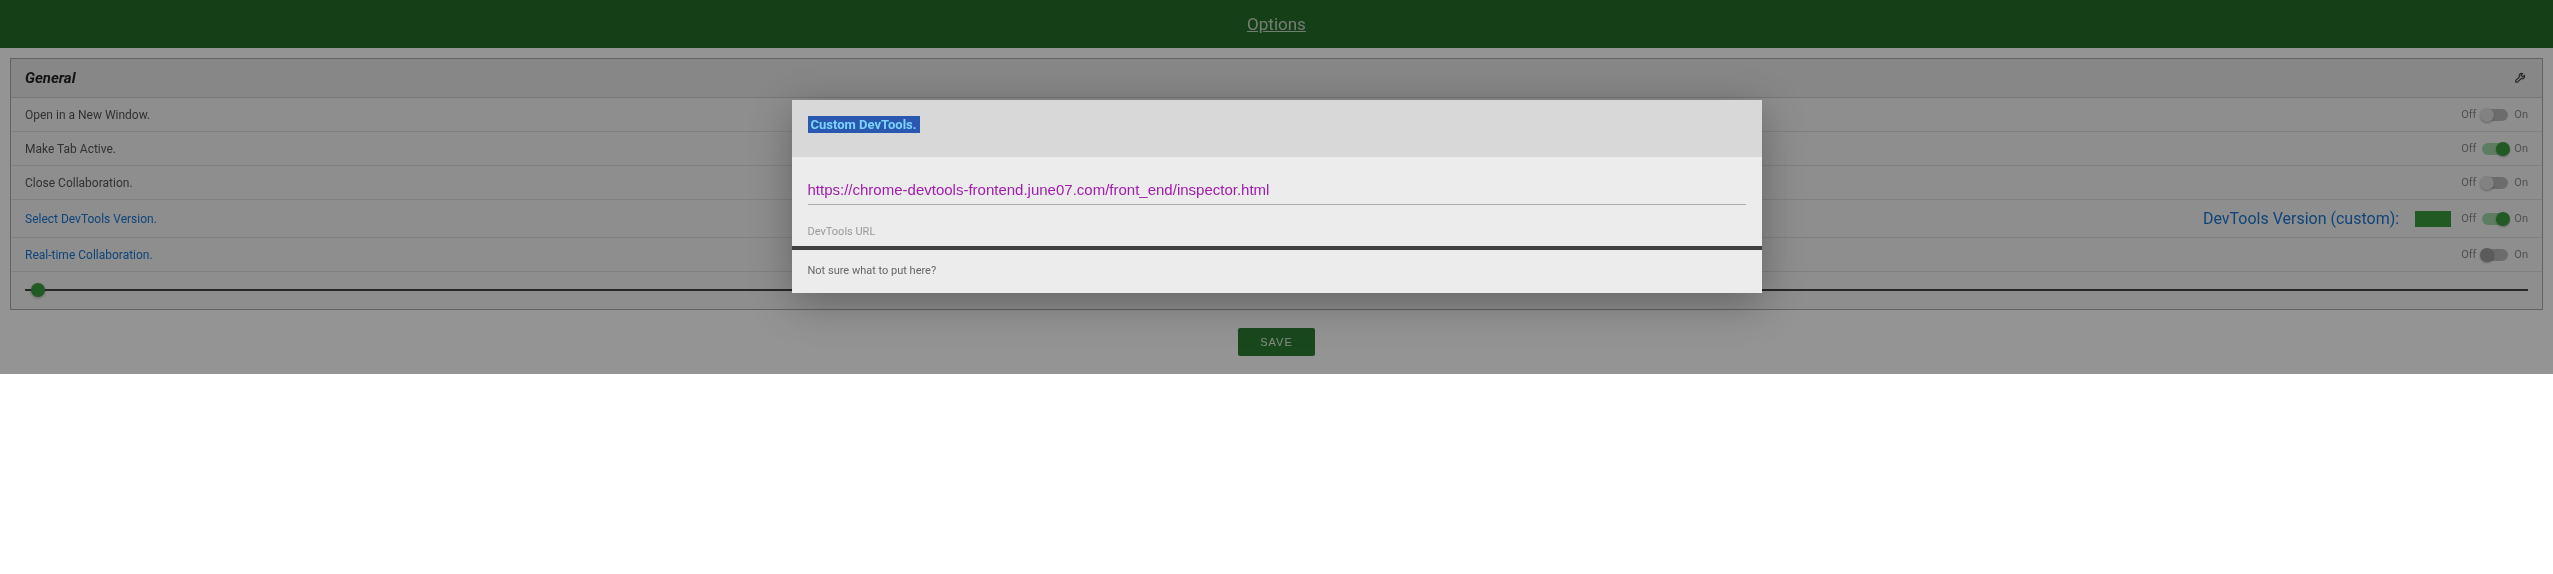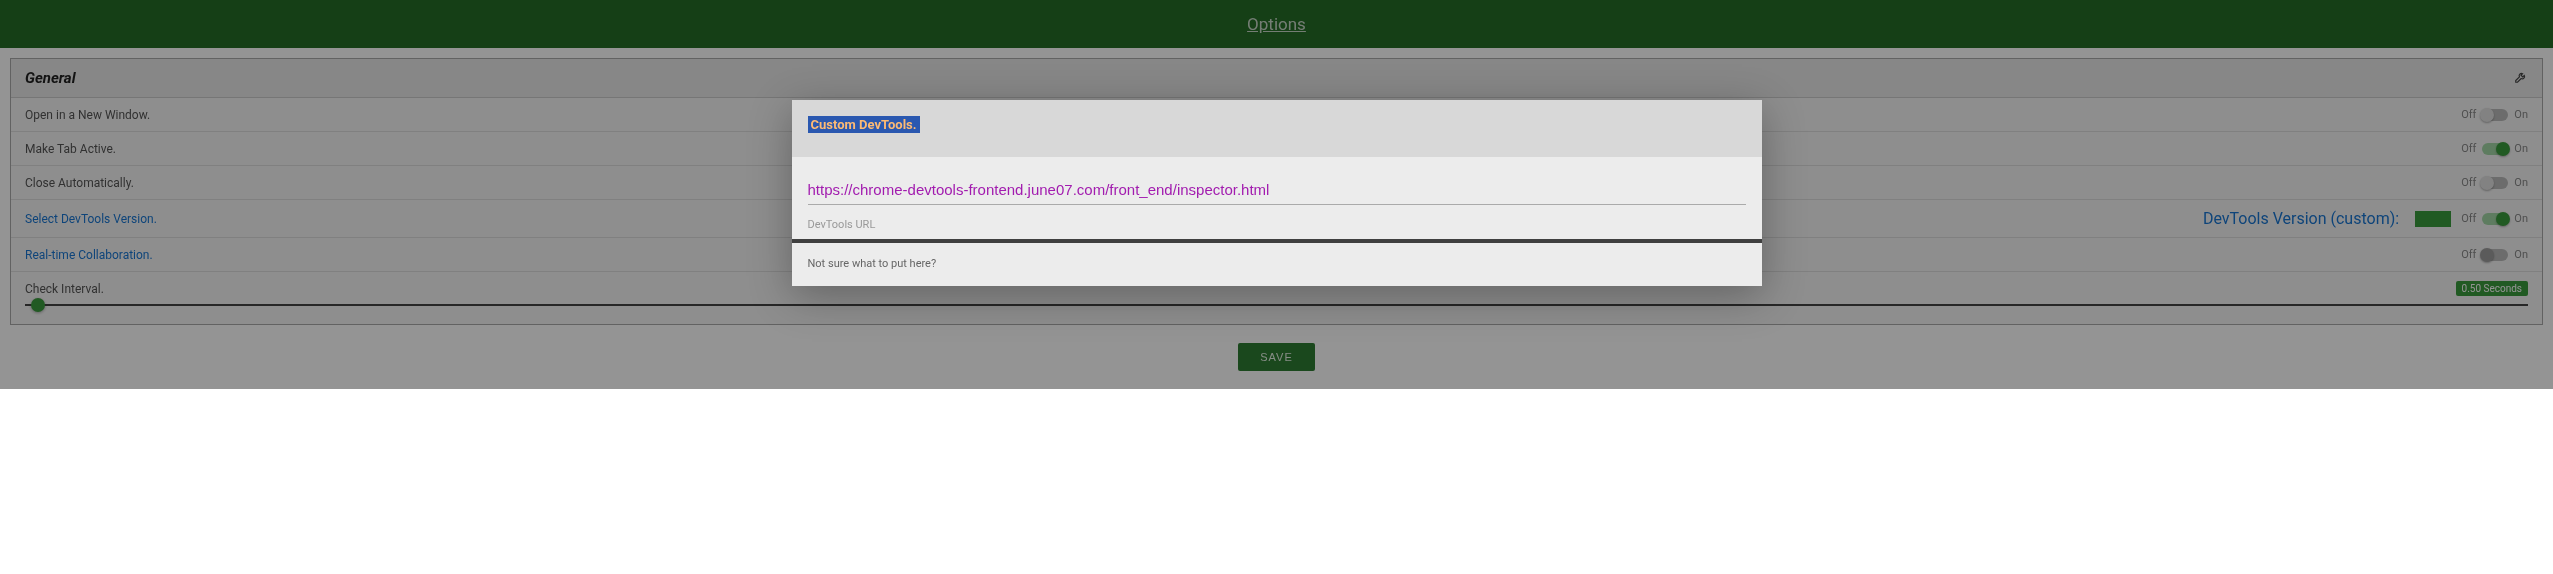--- a/index.html
+++ b/index.html
@@ -181,21 +181,21 @@
       background: #f6f6f6;
       z-index: 20;
       box-shadow: 0 10px 40px rgba(0,0,0,0.3);
     }
     .modal-header {
       background: #d8d8d8;
       padding: 14px 16px 24px 16px;
     }
     .modal-title {
       background: #2a58b0;
-      color: #fdba74;
+      color: #7dd3fc;
       padding: 1px 3px;
       font-weight: 700;
       font-size: 13px;
       margin-top: 44px;
     }
     .modal-body {
       padding: 18px 16px 8px 16px;
       background: #ececec;
     }
     .url-input {
@@ -204,21 +204,21 @@
       border-bottom: 1px solid #aaa;
       background: transparent;
       font-size: 15px;
       color: #a21caf;
       padding: 6px 0;
       outline: none;
     }
     .url-label {
       font-size: 11px;
       color: #999;
-      margin-top: 13px;
+      margin-top: 20px;
       display: block;
     }
     .modal-footer {
       padding: 14px 0 16px 16px;
       font-size: 11px;
       color: #666;
       background: #ececec;
       border-top: 4px solid #404040;
     }
   </style>
@@ -259,21 +259,21 @@
         <span class="tg-label">Off</span>
         <div class="toggle on">
             <div class="knob"></div>
           </div>
         <span class="tg-label">On</span>
       </div>
     </div>
   </div>
 
   <div class="option-row">
-    <span class="row-label">Close Automatically.</span>
+    <span class="row-label">Close Collaboration.</span>
     <div class="row-right">
       <div class="toggle-group">
         <span class="tg-label">Off</span>
         <div class="toggle off">
             <div class="knob"></div>
           </div>
         <span class="tg-label">On</span>
       </div>
     </div>
   </div>
@@ -300,24 +300,20 @@
         <span class="tg-label">Off</span>
         <div class="toggle off-disabled">
             <div class="knob"></div>
           </div>
         <span class="tg-label">On</span>
       </div>
     </div>
   </div>
 
   <div class="slider-row">
-    <div class="slider-head">
-      <span>Check Interval.</span>
-      <span class="slider-badge">0.50 Seconds</span>
-    </div>
     <div class="slider-track">
       <div class="slider-thumb"></div>
     </div>
   </div>
 </div>
 
 <div class="save-row">
   <button class="save-btn">SAVE</button>
 </div>
 

